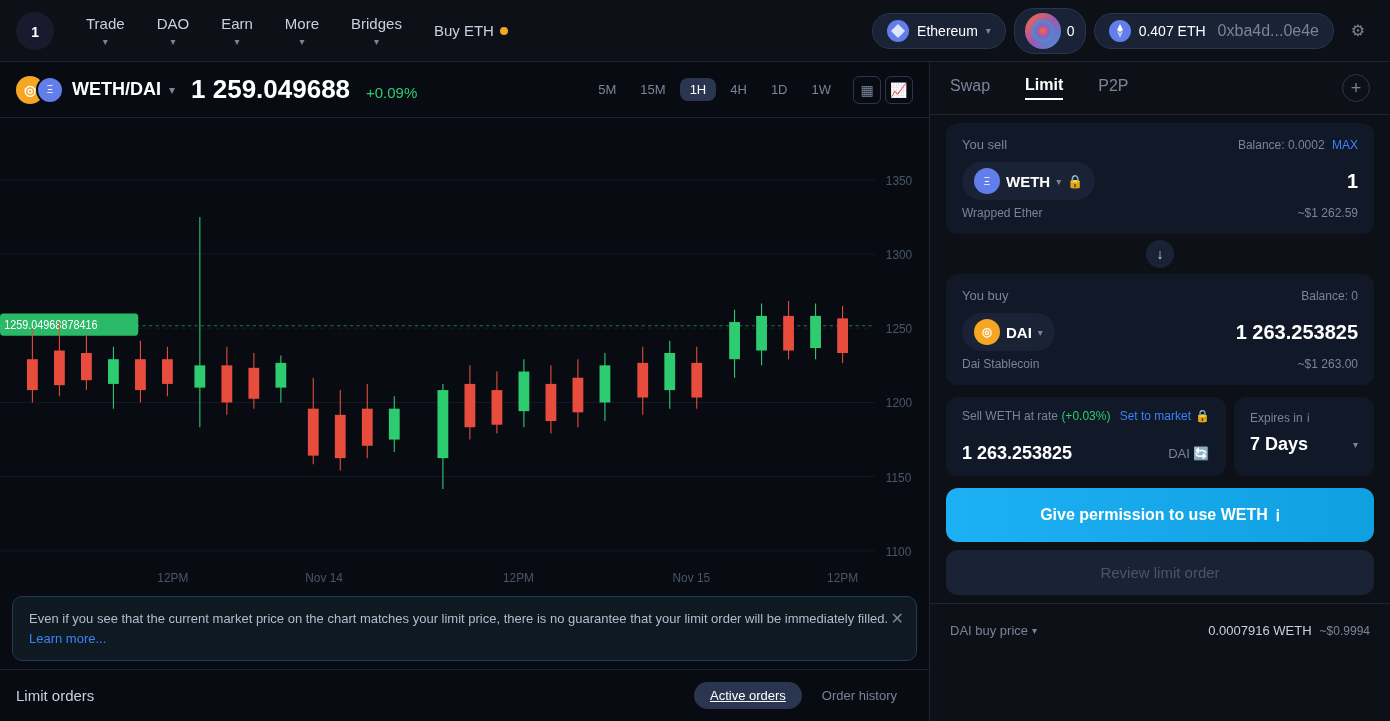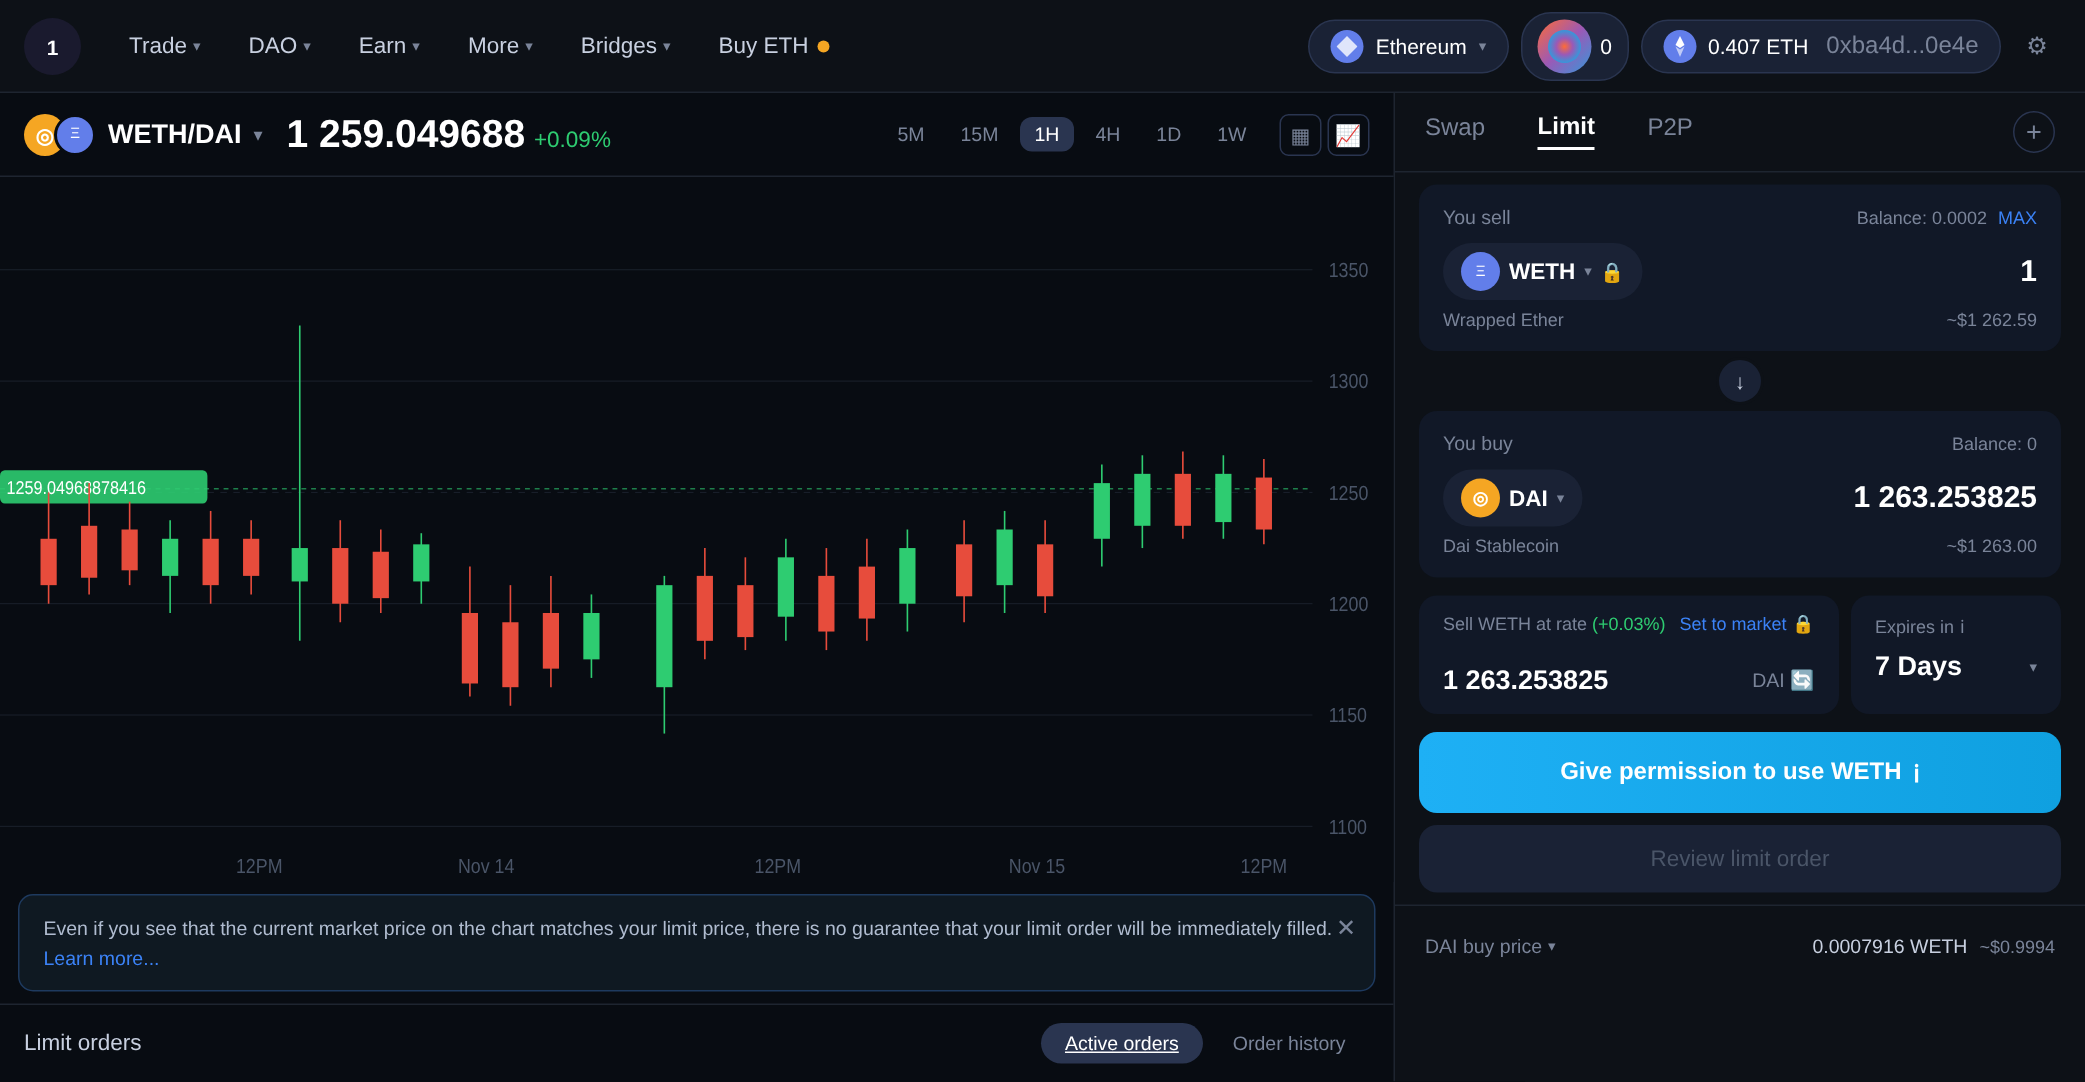--- a/index.html
+++ b/index.html
@@ -36,20 +36,21 @@
     .nav-item {
       display: flex;
       align-items: center;
       gap: 4px;
       color: #c8d0e0;
       padding: 8px 12px;
       cursor: pointer;
       font-size: 15px;
       border-radius: 8px;
       white-space: nowrap;
+      flex-direction: column;
     }
     .chevron-icon { font-size: 10px; color: #7a8499; }
     .buy-eth-btn {
       display: flex;
       align-items: center;
       gap: 6px;
       color: #c8d0e0;
       padding: 8px 12px;
       cursor: pointer;
       font-size: 15px;
@@ -663,21 +664,21 @@
       <div class="pair-info">
         <div class="pair-icons">
           <div class="coin-icon-dai">◎</div>
           <div class="coin-icon-weth">Ξ</div>
         </div>
         <span class="pair-name">WETH/DAI</span>
         <span class="pair-chevron">▾</span>
       </div>
       <div>
         <span class="price-display">1 259.049688</span>
-        <span class="price-change-positive" style="margin-left:2px;">+0.09%</span>
+        <span class="price-change-positive" style="margin-left:12px;">+0.09%</span>
       </div>
       <div class="timeframe-controls">
         <button class="tf-btn">5M</button>
         <button class="tf-btn">15M</button>
         <button class="tf-btn active">1H</button>
         <button class="tf-btn">4H</button>
         <button class="tf-btn">1D</button>
         <button class="tf-btn">1W</button>
         <div class="chart-type-btns">
           <button class="chart-type-btn">▦</button>

